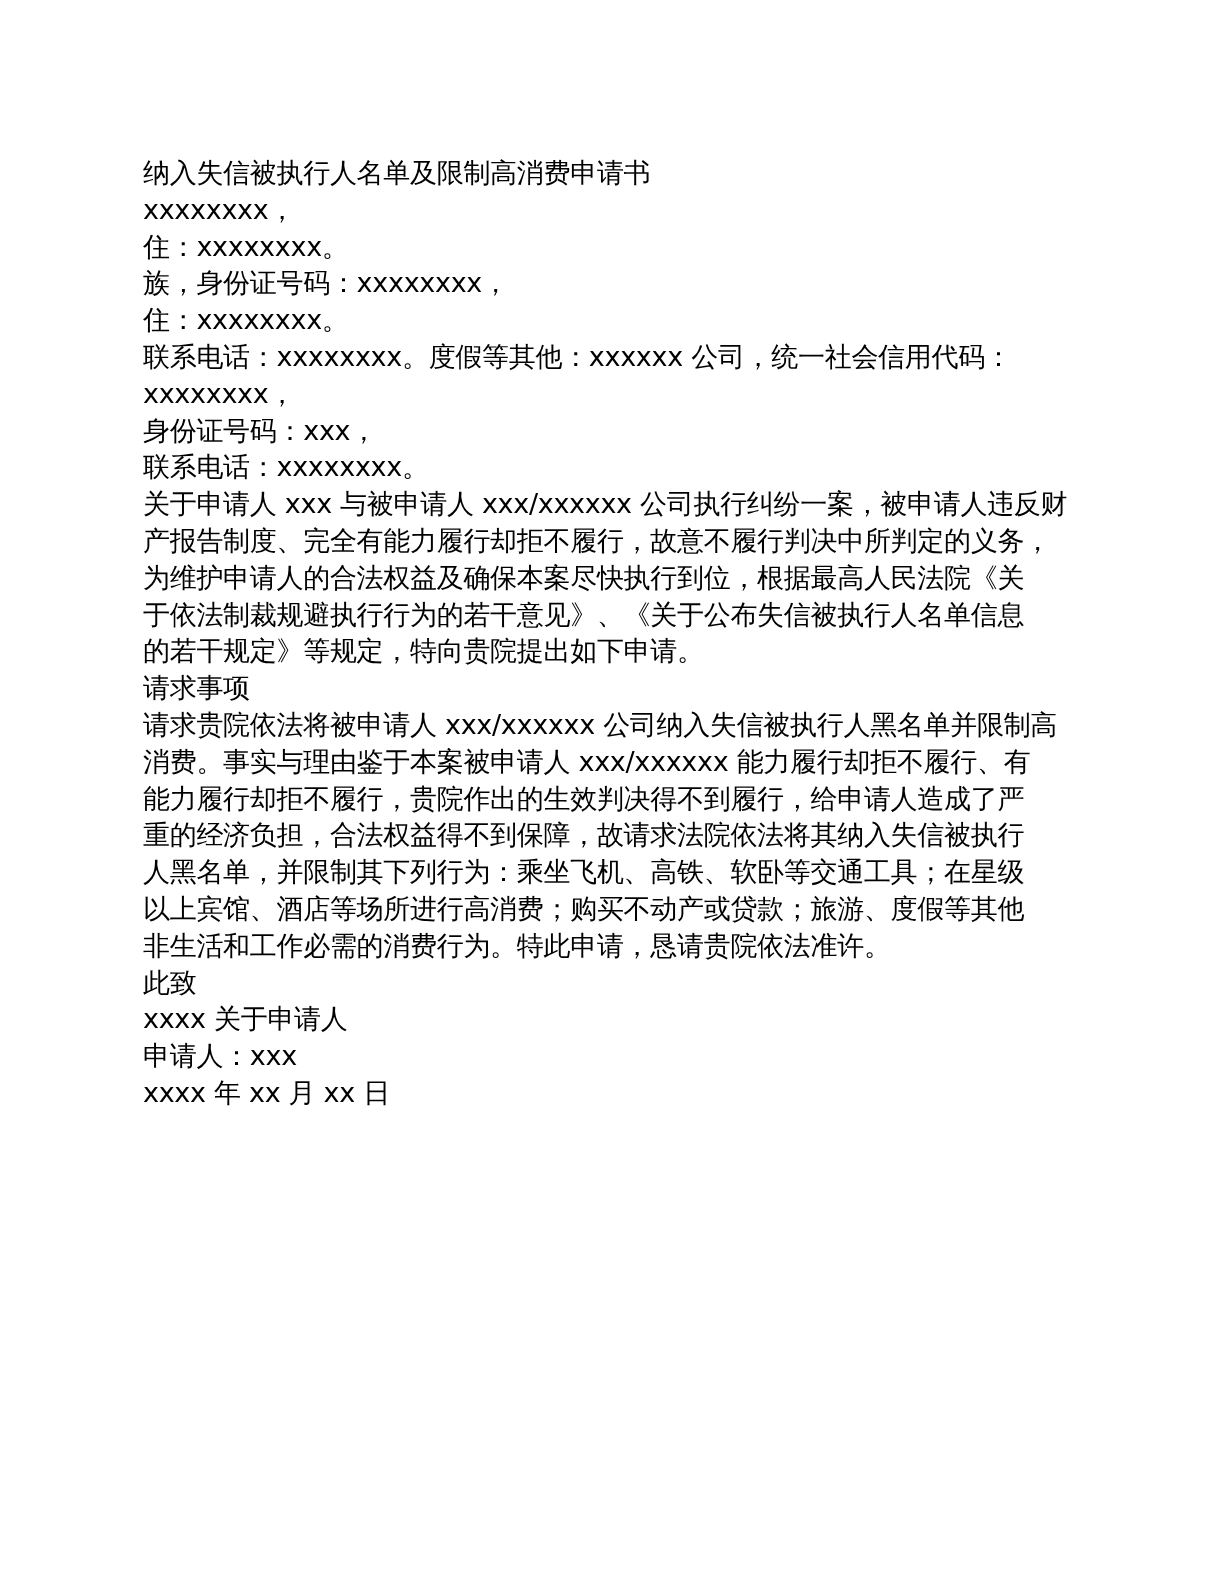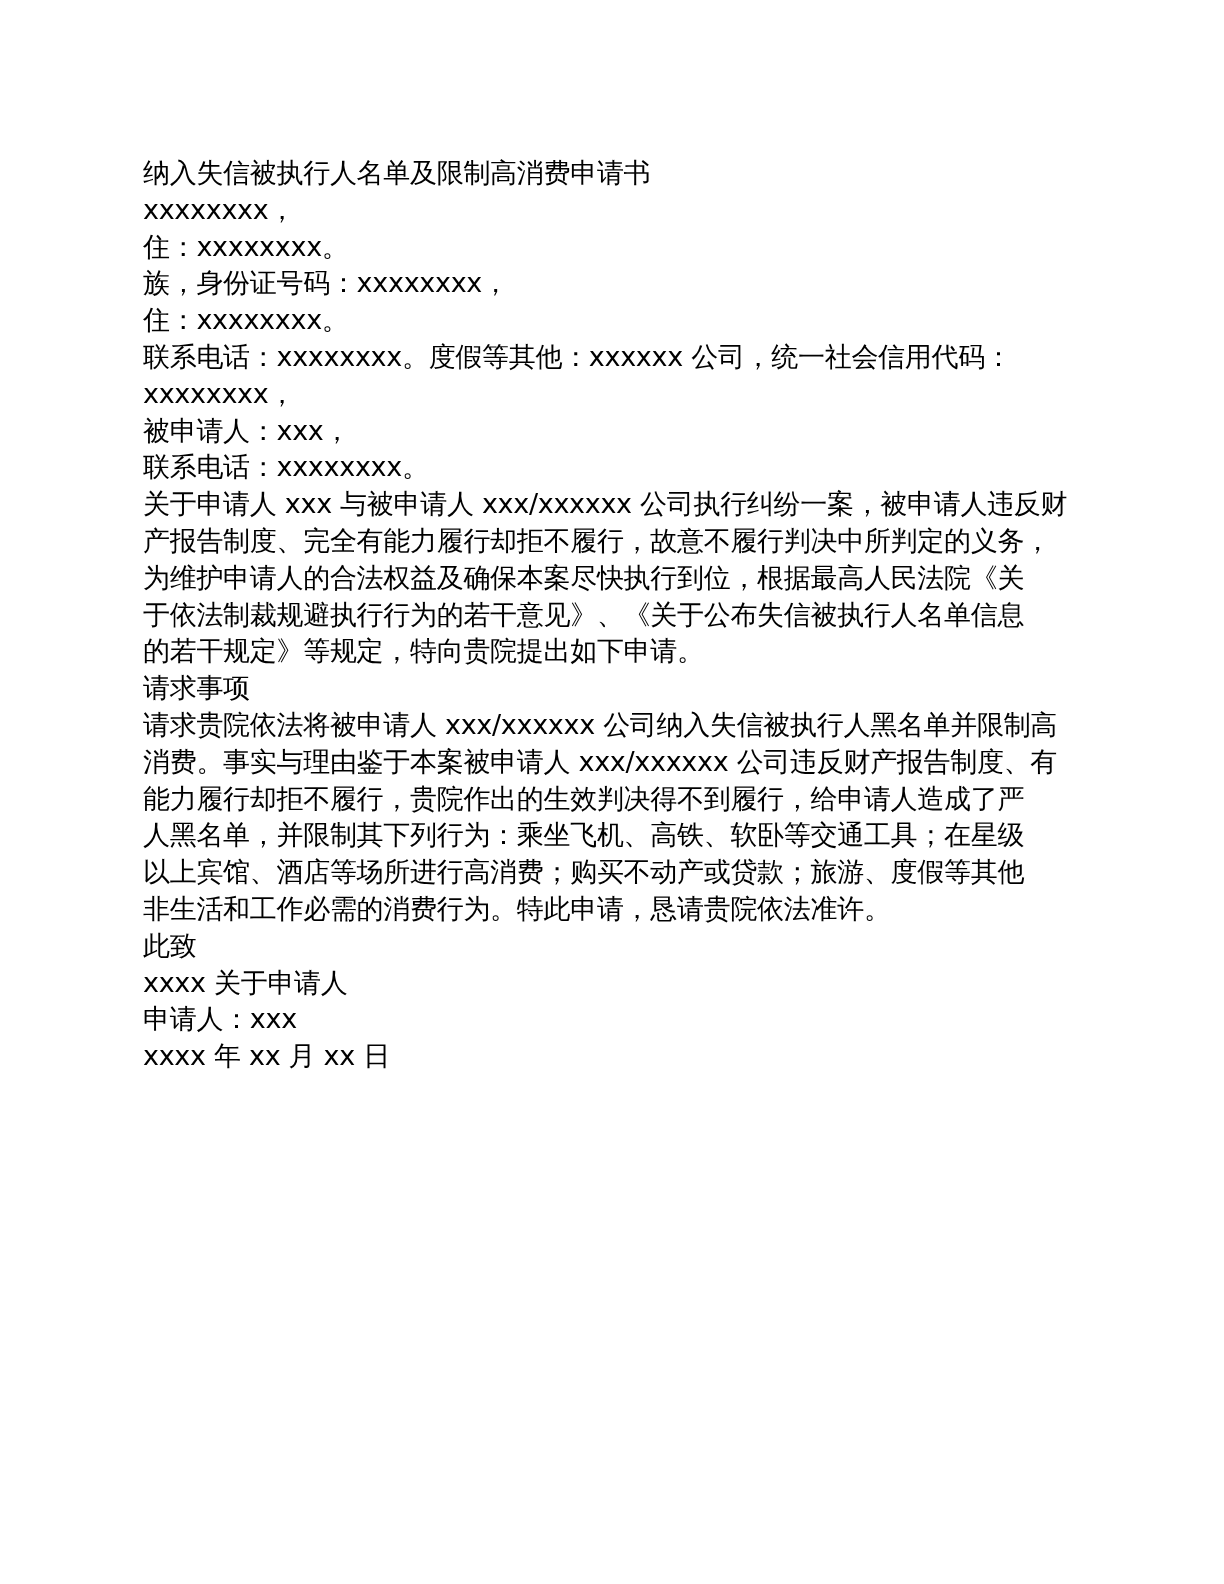--- a/index.html
+++ b/index.html
@@ -42,38 +42,39 @@
   </div>
 
   <div>
     <div class="line">族，身份证号码：xxxxxxxx，</div>
     <div class="line">住：xxxxxxxx。</div>
   </div>
 
   <div>
     <div class="line">联系电话：xxxxxxxx。度假等其他：xxxxxx 公司，统一社会信用代码：</div>
     <div class="line">xxxxxxxx，</div>
-    <div class="line">被申请人：xxx，</div>
+    <div class="line">身份证号码：xxx，</div>
     <div class="line">联系电话：xxxxxxxx。</div>
   </div>
 
   <div>
     <div class="line">关于申请人 xxx 与被申请人 xxx/xxxxxx 公司执行纠纷一案，被申请人违反财</div>
     <div class="line">产报告制度、完全有能力履行却拒不履行，故意不履行判决中所判定的义务，</div>
     <div class="line">为维护申请人的合法权益及确保本案尽快执行到位，根据最高人民法院《关</div>
     <div class="line">于依法制裁规避执行行为的若干意见》、《关于公布失信被执行人名单信息</div>
     <div class="line">的若干规定》等规定，特向贵院提出如下申请。</div>
   </div>
 
   <div class="line">请求事项</div>
 
   <div>
     <div class="line">请求贵院依法将被申请人 xxx/xxxxxx 公司纳入失信被执行人黑名单并限制高</div>
-    <div class="line">消费。事实与理由鉴于本案被申请人 xxx/xxxxxx 公司违反财产报告制度、有</div>
+    <div class="line">消费。事实与理由鉴于本案被申请人 xxx/xxxxxx 能力履行却拒不履行、有</div>
     <div class="line">能力履行却拒不履行，贵院作出的生效判决得不到履行，给申请人造成了严</div>
+    <div class="line">重的经济负担，合法权益得不到保障，故请求法院依法将其纳入失信被执行</div>
     <div class="line">人黑名单，并限制其下列行为：乘坐飞机、高铁、软卧等交通工具；在星级</div>
     <div class="line">以上宾馆、酒店等场所进行高消费；购买不动产或贷款；旅游、度假等其他</div>
     <div class="line">非生活和工作必需的消费行为。特此申请，恳请贵院依法准许。</div>
   </div>
 
   <div>
     <div class="line">此致</div>
     <div class="line">xxxx 关于申请人</div>
     <div class="line">申请人：xxx</div>
     <div class="line">xxxx 年 xx 月 xx 日</div>

